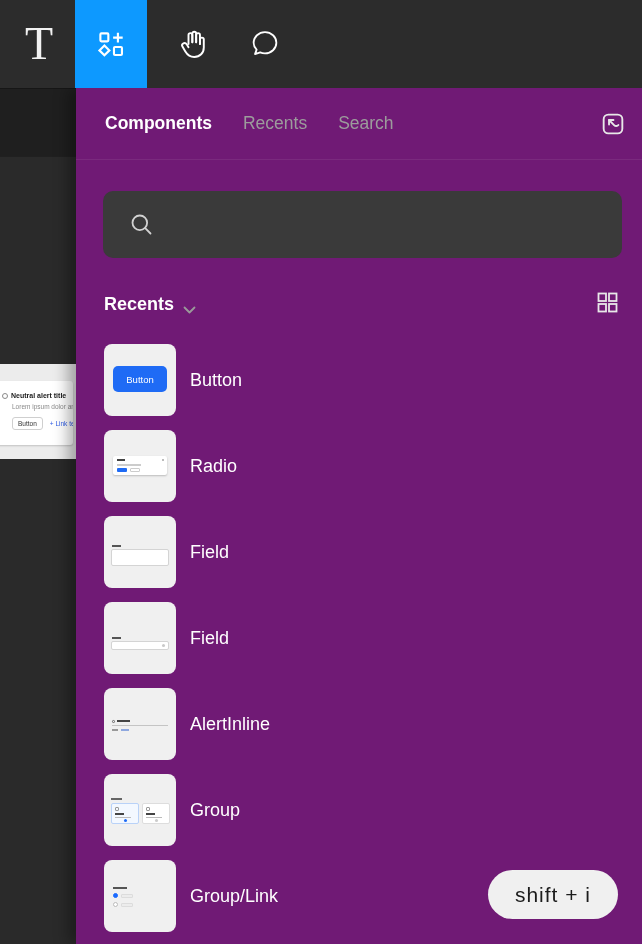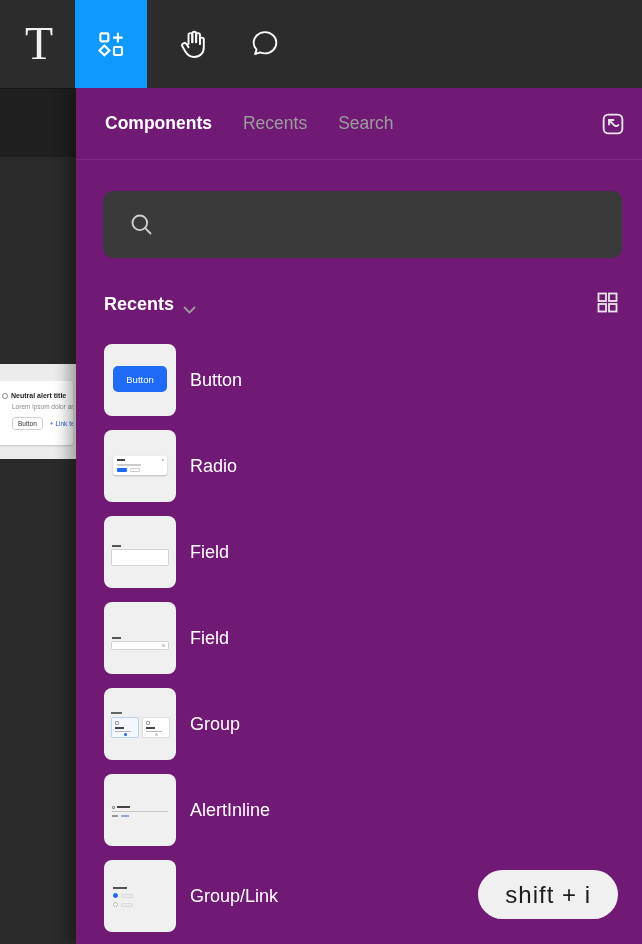--- a/index.html
+++ b/index.html
@@ -89,21 +89,21 @@
   .t-gr-label { position:absolute; left:9px; top:27px; width:14px; height:2px; background:#555; }
   .t-radio-row { position:absolute; left:9px; display:flex; align-items:center; gap:3px; }
   .t-radio { width:5px; height:5px; border-radius:50%; }
   .t-radio.on { background:#1a6aff; border:1px solid #1a6aff; }
   .t-radio.off { background:#fff; border:1px solid #bbb; }
   .t-radio-chip { width:12px; height:4px; background:#ececec; border:1px solid #dcdcdc; border-radius:1px; }
 
   
   .shortcut-pill { position:absolute; right:24px; bottom:25px; height:49px; background:#f0f0f0;
     border-radius:25px; display:flex; align-items:center; padding:0 27px; z-index:9; }
-  .shortcut-pill span { font-size:24px; color:#1c1c1c; letter-spacing:1px; }
+  .shortcut-pill span { font-size:21px; color:#1c1c1c; letter-spacing:1px; }
 
   svg { display:block; }
 </style>
 </head>
 <body>
 
 <div class="toolbar">
   <div class="tool text">
     <span class="text-glyph">T</span>
   </div>
@@ -226,50 +226,50 @@
       <div class="item">
         <div class="thumb t-field-small">
           <div class="t-label-dash" style="top:35px"></div>
           <div class="t-input" style="top:39px;height:9px">
             <span class="dot"></span>
           </div>
         </div>
         <div class="item-label">Field</div>
       </div>
       <div class="item">
+        <div class="thumb t-alert-inline">
+          <div class="t-alert-line1">
+            <span class="t-alert-ic"></span>
+            <span class="t-alert-b"></span>
+          </div>
+          <div class="t-alert-long"></div>
+          <div class="t-alert-l1"></div>
+          <div class="t-alert-l2"></div>
+        </div>
+        <div class="item-label">AlertInline</div>
+      </div>
+      <div class="item">
         <div class="thumb t-group">
           <div class="t-group-label"></div>
           <div class="t-card left">
             <span class="c1"></span>
             <span class="c2"></span>
             <span class="c3"></span>
             <span class="cdot"></span>
           </div>
           <div class="t-card right">
             <span class="c1"></span>
             <span class="c2"></span>
             <span class="c3"></span>
             <span class="cdot"></span>
           </div>
         </div>
         <div class="item-label">Group</div>
       </div>
       <div class="item">
-        <div class="thumb t-alert-inline">
-          <div class="t-alert-line1">
-            <span class="t-alert-ic"></span>
-            <span class="t-alert-b"></span>
-          </div>
-          <div class="t-alert-long"></div>
-          <div class="t-alert-l1"></div>
-          <div class="t-alert-l2"></div>
-        </div>
-        <div class="item-label">AlertInline</div>
-      </div>
-      <div class="item">
         <div class="thumb t-group-radio">
           <div class="t-gr-label"></div>
           <div class="t-radio-row" style="top:33px">
             <span class="t-radio on"></span>
             <span class="t-radio-chip"></span>
           </div>
           <div class="t-radio-row" style="top:42px">
             <span class="t-radio off"></span>
             <span class="t-radio-chip"></span>
           </div>

